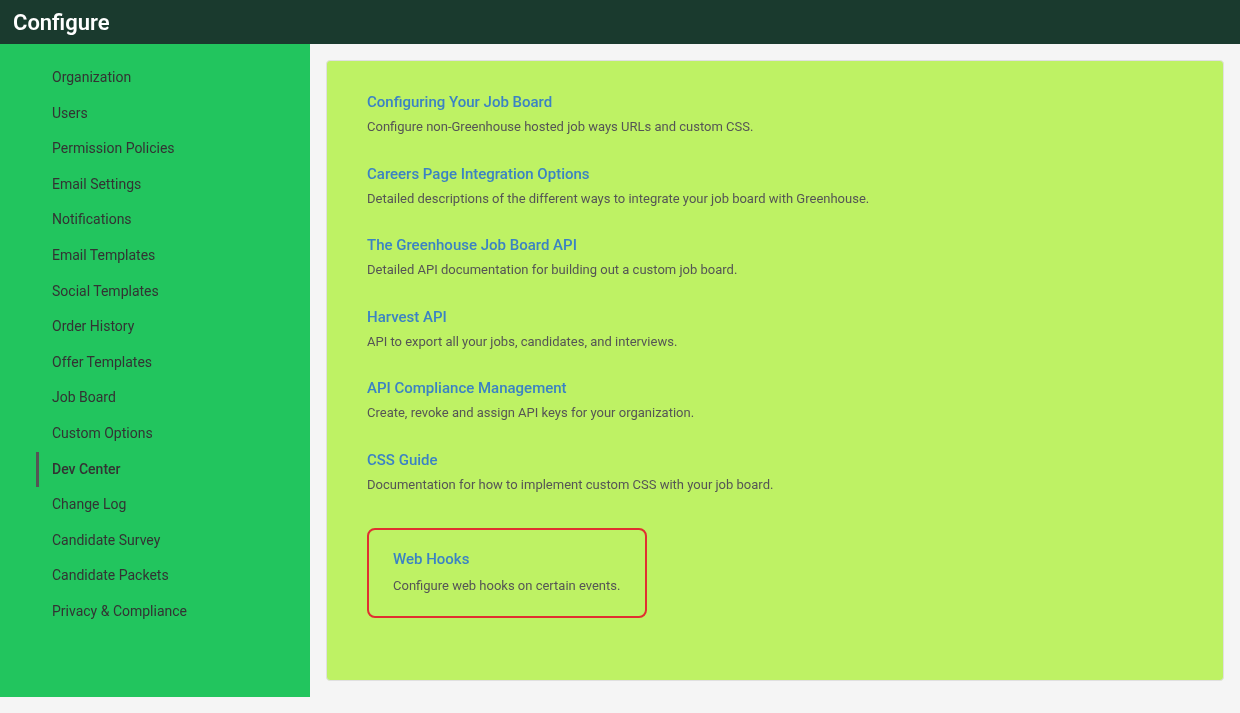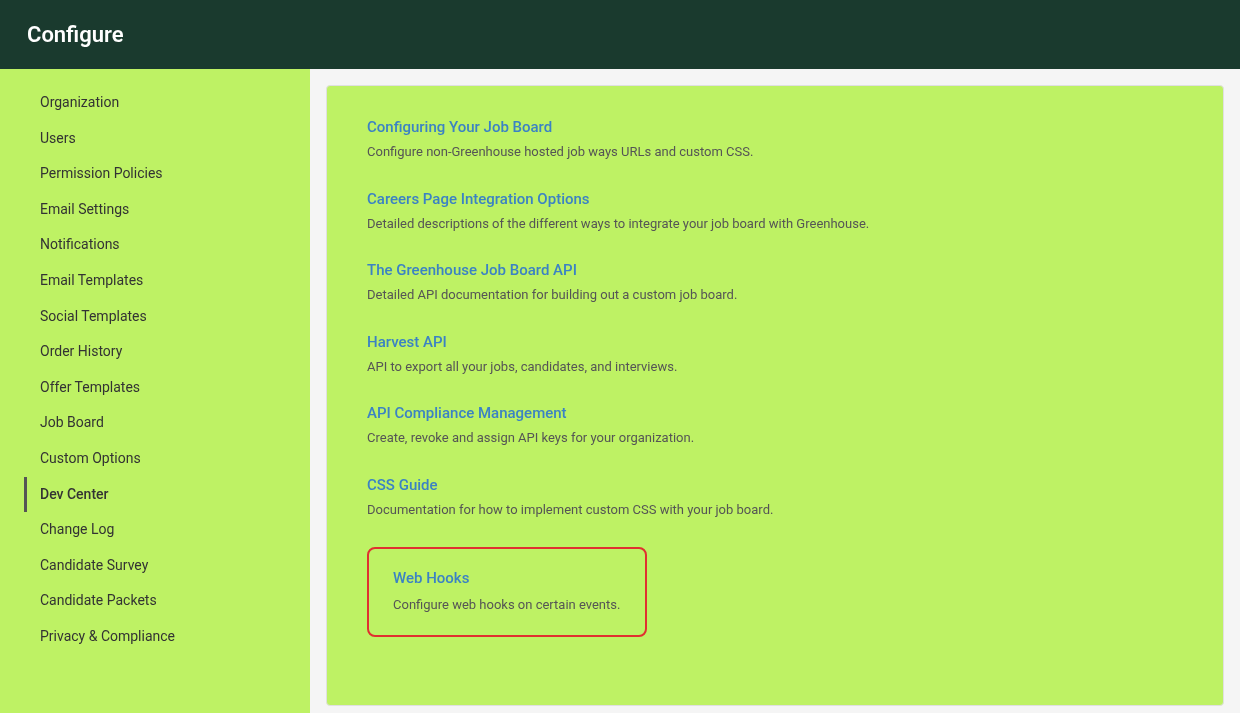--- a/index.html
+++ b/index.html
@@ -11,42 +11,42 @@
     body {
       font-family: -apple-system, BlinkMacSystemFont, 'Segoe UI', Roboto, Helvetica, Arial, sans-serif;
       font-size: 14px;
       background-color: #f5f5f5;
       color: #333;
     }
 
     .top-bar {
       background-color: #1a3a2e;
       color: white;
-      padding: 16px 27px;
-      height: 69px;
+      padding: 16px 13px;
+      height: 44px;
       display: flex;
       align-items: center;
     }
 
     .top-bar-title {
       font-size: 22px;
       font-weight: 600;
       color: white;
     }
 
     .layout {
       display: flex;
       min-height: calc(713px - 60px);
     }
 
     .sidebar {
       width: 310px;
       min-width: 310px;
-      background-color: #bef264;
-      padding: 16px 0;
+      background-color: #22c55e;
+      padding: 16px 12px;
     }
 
     .sidebar-item {
       display: block;
       padding: 8px 24px 8px 40px;
       color: #333;
       cursor: pointer;
       font-size: 14px;
       line-height: 1.4;
       text-decoration: none;
@@ -96,21 +96,21 @@
       line-height: 1.5;
     }
 
     .webhooks-card {
       border: 2px solid #e03030;
       border-radius: 8px;
       padding: 20px 24px;
       display: inline-block;
       min-width: 280px;
       max-width: 320px;
-      margin-top: 0;
+      margin-top: 6px;
     }
 
     .webhooks-card .content-item-link {
       margin-bottom: 8px;
     }
   </style>
 </head>
 <body>
 
 <div class="top-bar">

